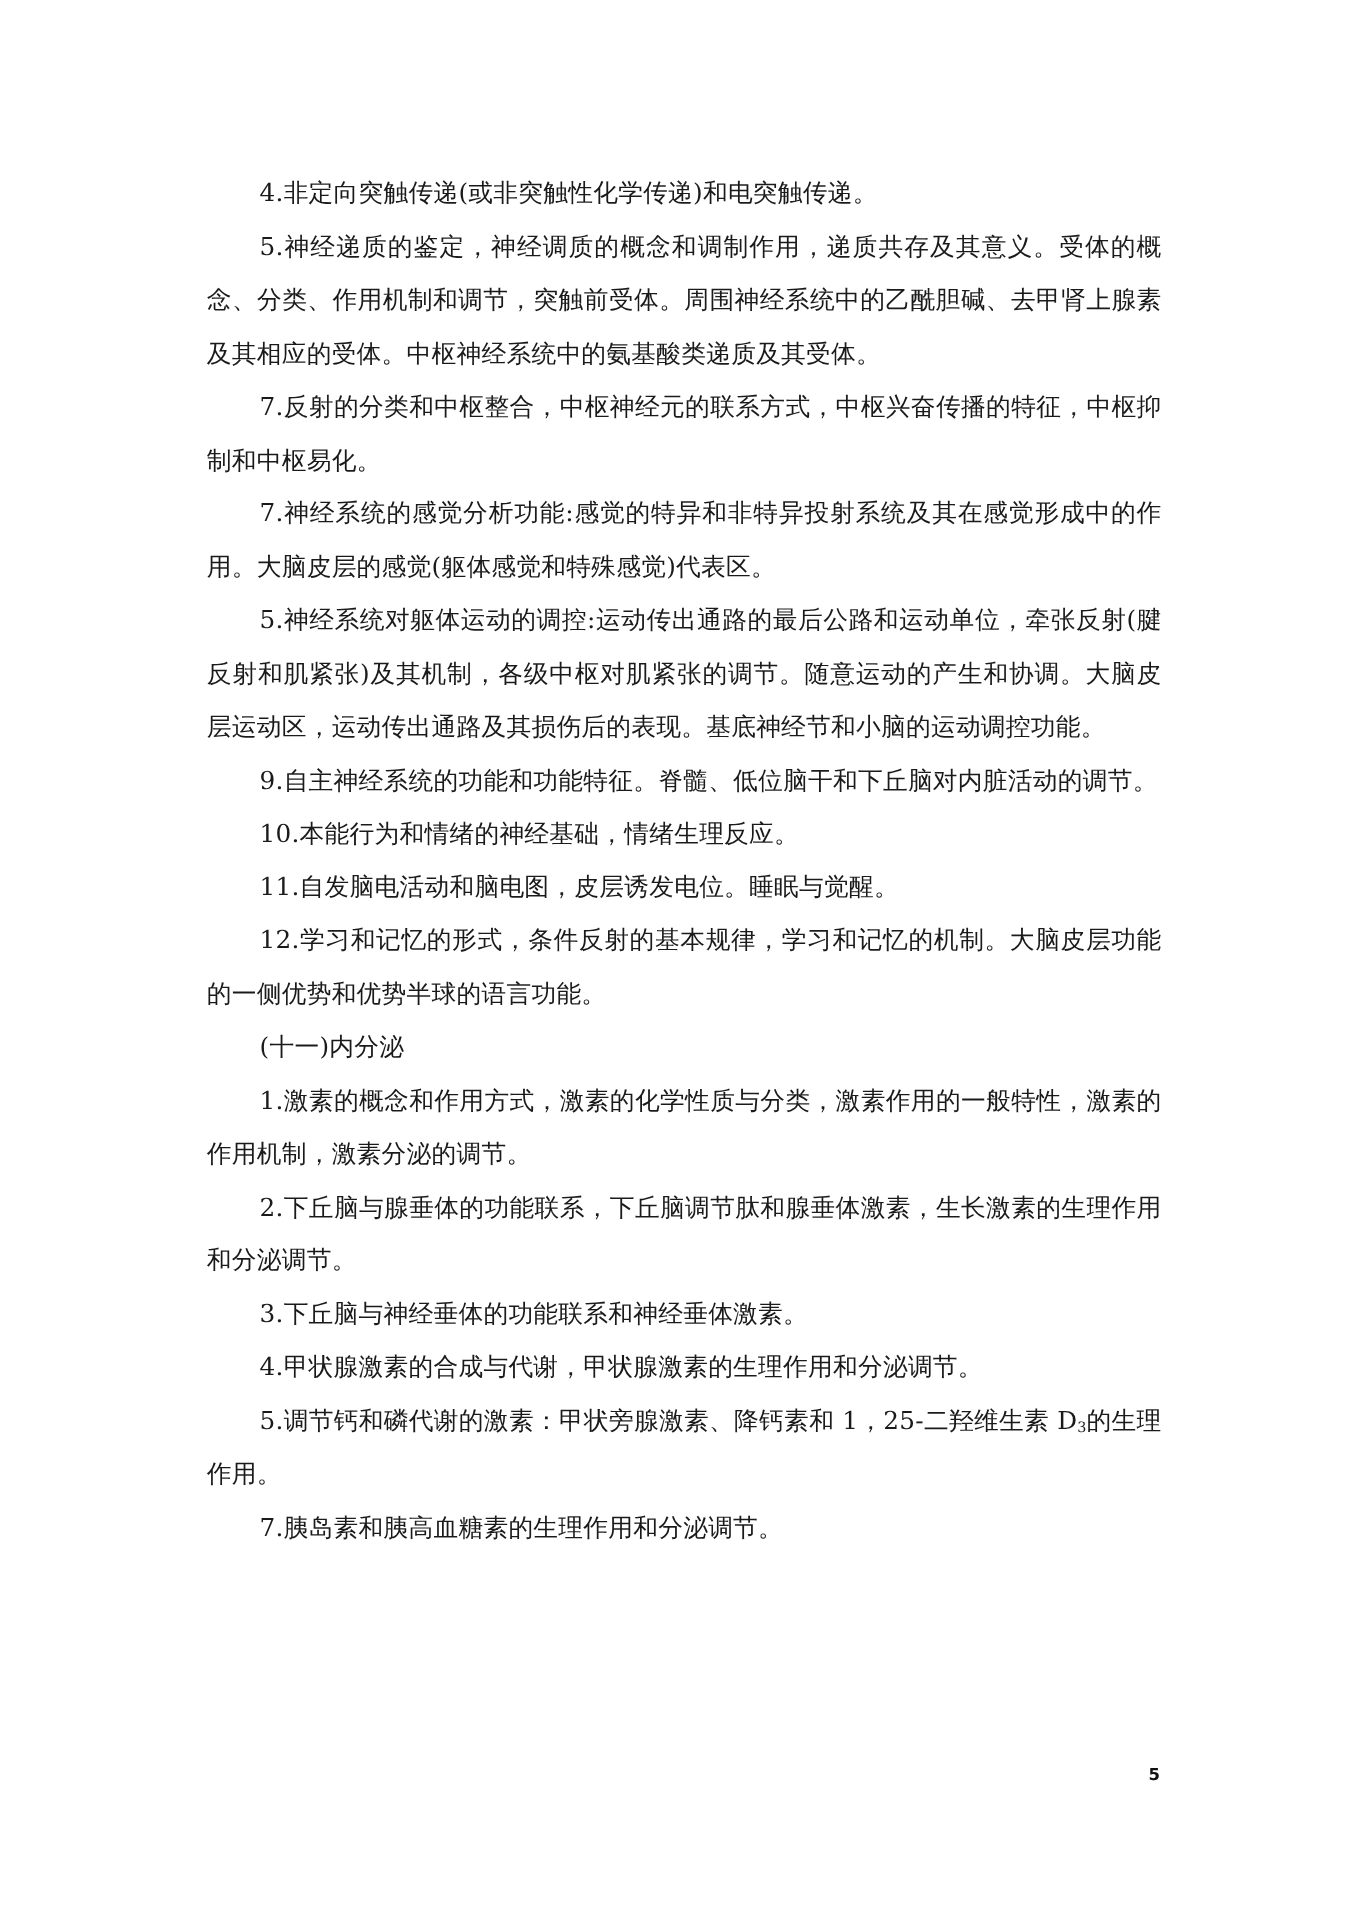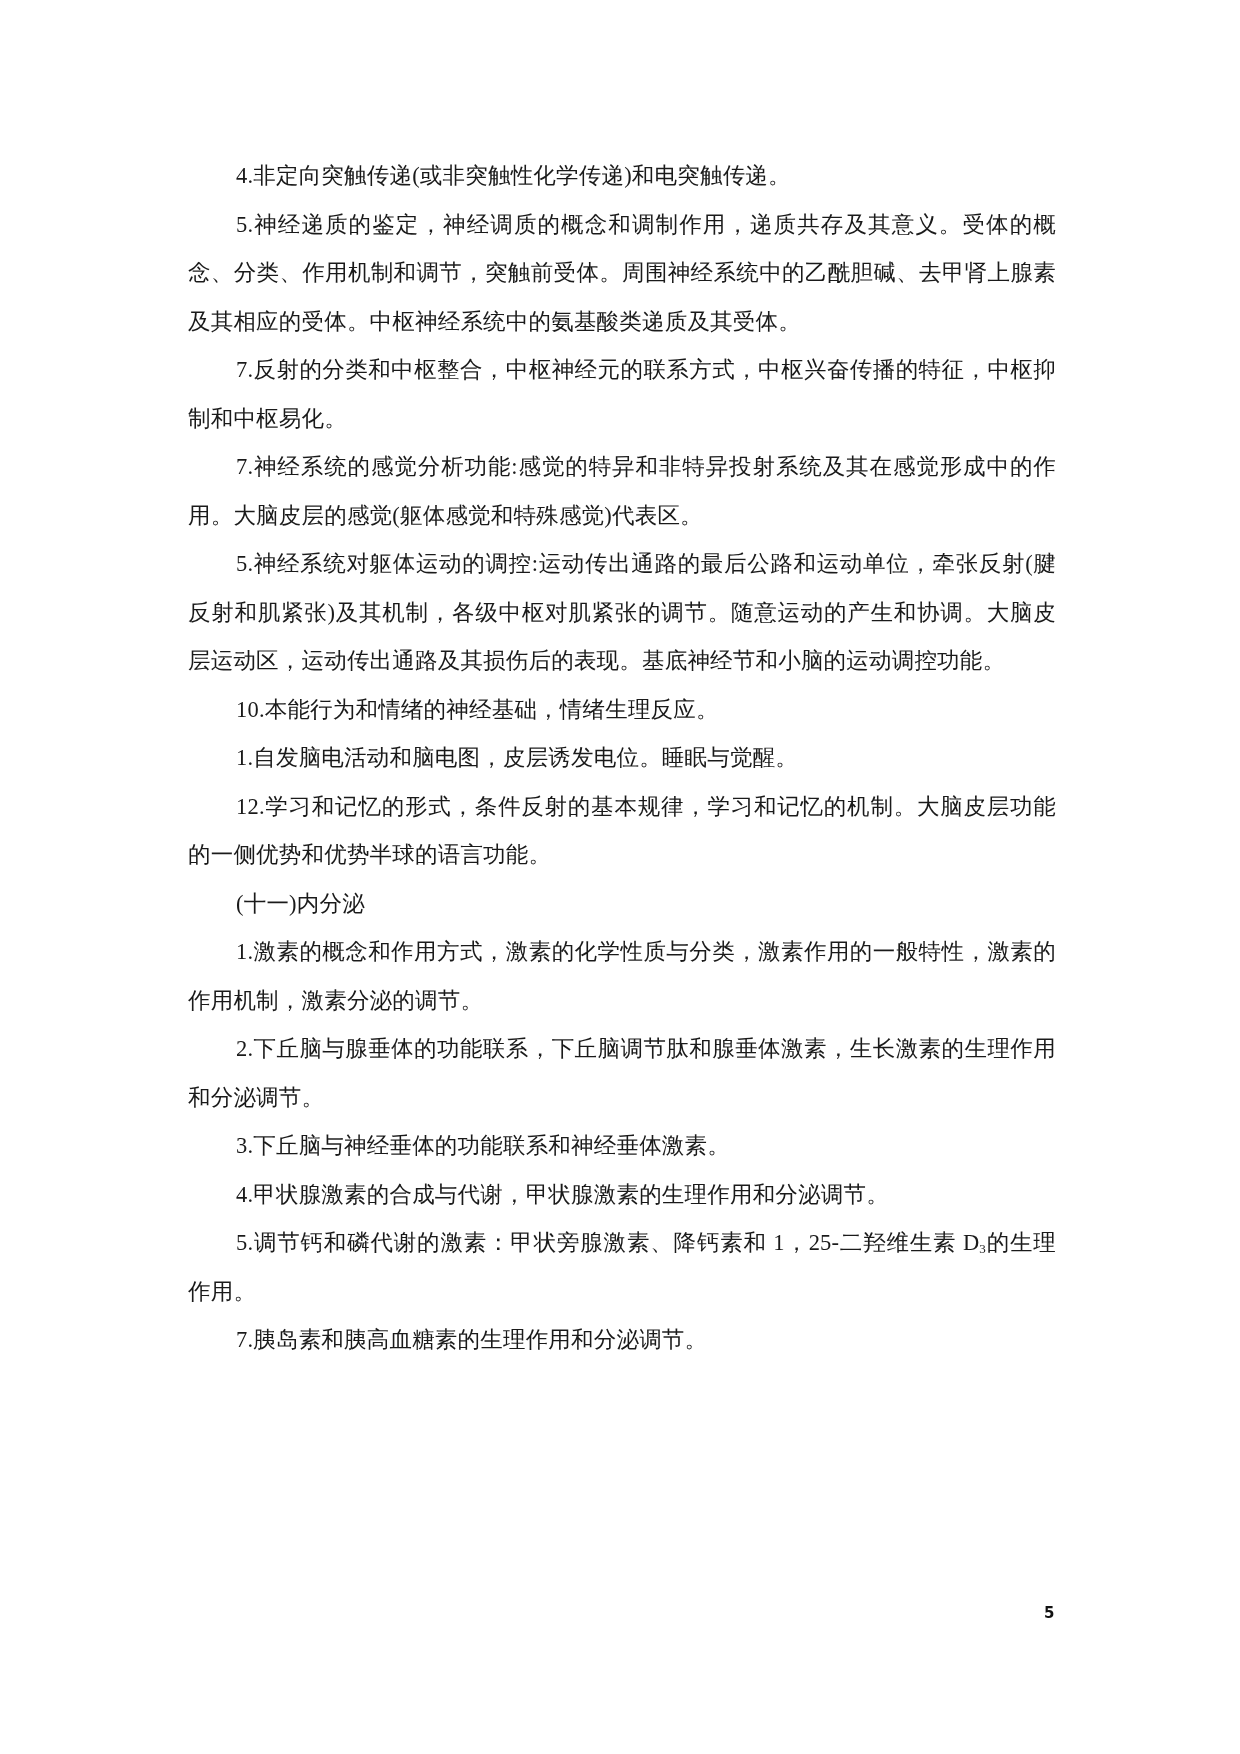--- a/index.html
+++ b/index.html
@@ -23,21 +23,20 @@
   }
   .para {
     margin: 0;
     font-size: 22.5px;
     line-height: 48.5px;
     text-indent: 48px;
     text-align: justify;
     text-align-last: left;
     letter-spacing: 0.2px;
     word-break: break-all;
-    font-family: Liberation Serif, serif;
   }
   .para.heading {
     text-indent: 48px;
   }
   .sub {
     font-size: 13px;
     vertical-align: -3px;
     line-height: 0;
   }
   .page-number {
@@ -52,22 +51,23 @@
 </style>
 </head>
 <body>
 
 <div class="page">
   <p class="para">4.非定向突触传递(或非突触性化学传递)和电突触传递。</p>
   <p class="para">5.神经递质的鉴定，神经调质的概念和调制作用，递质共存及其意义。受体的概念、分类、作用机制和调节，突触前受体。周围神经系统中的乙酰胆碱、去甲肾上腺素及其相应的受体。中枢神经系统中的氨基酸类递质及其受体。</p>
   <p class="para">7.反射的分类和中枢整合，中枢神经元的联系方式，中枢兴奋传播的特征，中枢抑制和中枢易化。</p>
   <p class="para">7.神经系统的感觉分析功能:感觉的特异和非特异投射系统及其在感觉形成中的作用。大脑皮层的感觉(躯体感觉和特殊感觉)代表区。</p>
   <p class="para">5.神经系统对躯体运动的调控:运动传出通路的最后公路和运动单位，牵张反射(腱反射和肌紧张)及其机制，各级中枢对肌紧张的调节。随意运动的产生和协调。大脑皮层运动区，运动传出通路及其损伤后的表现。基底神经节和小脑的运动调控功能。</p>
+  <p class="para">9.自主神经系统的功能和功能特征。脊髓、低位脑干和下丘脑对内脏活动的调节。</p>
   <p class="para">10.本能行为和情绪的神经基础，情绪生理反应。</p>
-  <p class="para">1.自发脑电活动和脑电图，皮层诱发电位。睡眠与觉醒。</p>
+  <p class="para">11.自发脑电活动和脑电图，皮层诱发电位。睡眠与觉醒。</p>
   <p class="para">12.学习和记忆的形式，条件反射的基本规律，学习和记忆的机制。大脑皮层功能的一侧优势和优势半球的语言功能。</p>
   <p class="para heading">(十一)内分泌</p>
   <p class="para">1.激素的概念和作用方式，激素的化学性质与分类，激素作用的一般特性，激素的作用机制，激素分泌的调节。</p>
   <p class="para">2.下丘脑与腺垂体的功能联系，下丘脑调节肽和腺垂体激素，生长激素的生理作用和分泌调节。</p>
   <p class="para">3.下丘脑与神经垂体的功能联系和神经垂体激素。</p>
   <p class="para">4.甲状腺激素的合成与代谢，甲状腺激素的生理作用和分泌调节。</p>
   <p class="para"><span>5.调节钙和磷代谢的激素：甲状旁腺激素、降钙素和 1，25-二羟维生素 D</span><span class="sub">3</span><span>的生理作用。</span></p>
   <p class="para">7.胰岛素和胰高血糖素的生理作用和分泌调节。</p>
 </div>
 

